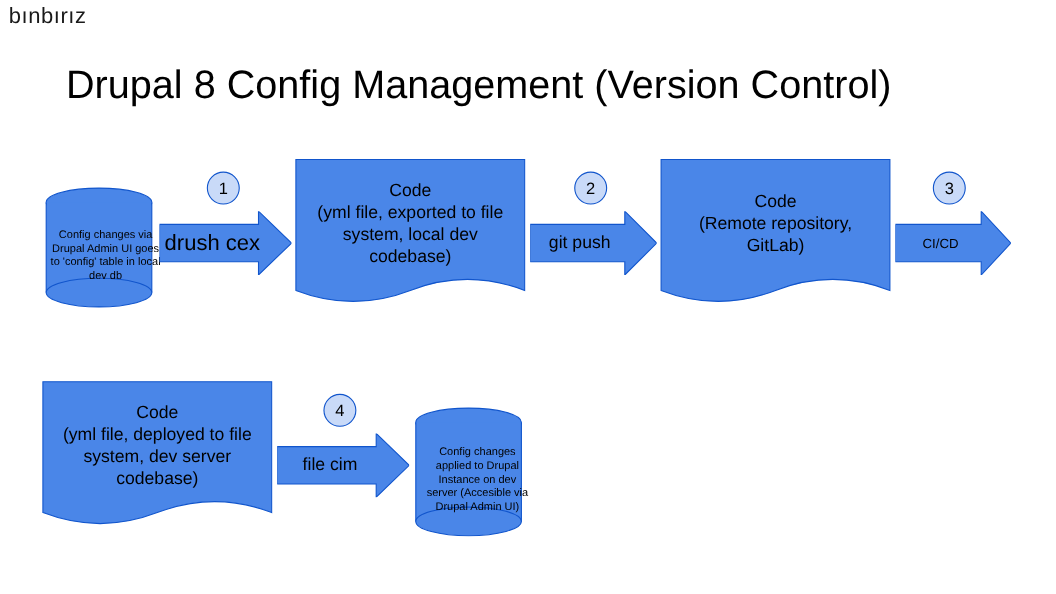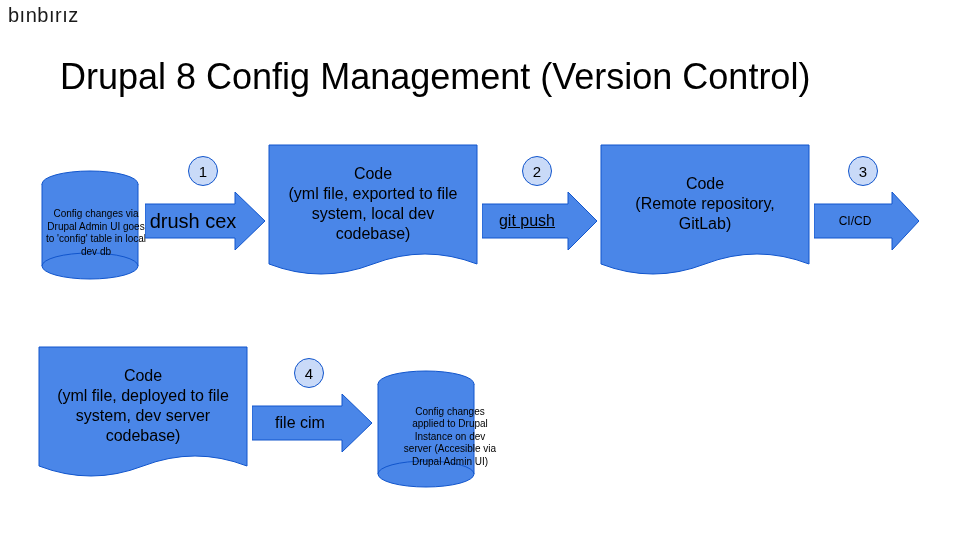--- a/index.html
+++ b/index.html
@@ -88,21 +88,21 @@
 <div class="label" style="left:276px; top:160px; width:194px; height:88px; font-size:16px; white-space:pre-line;">Code
 (yml file, exported to file system, local dev codebase)</div>
 
 <div class="step-circle" style="left:522px; top:156px;">2</div>
 
 <div class="shape" style="left:482px; top:192px;">
   <svg width="115" height="58" viewBox="0 0 115 58">
     <polygon points="0,12 86,12 86,0 115,29 86,58 86,46 0,46" fill="#4a86e8" stroke="#1155cc" stroke-width="1"></polygon>
   </svg>
 </div>
-<div class="label" style="left:485px; top:204px; width:84px; height:34px; font-size:16px;text-decoration:underline;">git push</div>
+<div class="label" style="left:485px; top:204px; width:84px; height:34px; font-size:16px;">git push</div>
 
 <div class="shape" style="left:600px; top:144px;">
   <svg width="210" height="140" viewBox="0 0 210 140">
     <path d="M1 1 H209 V120 Q157 100 105 120 Q53 140 1 120 Z" fill="#4a86e8" stroke="#1155cc" stroke-width="1"></path>
   </svg>
 </div>
 <div class="label" style="left:608px; top:164px; width:194px; height:80px; font-size:16px; white-space:pre-line;">Code
 (Remote repository, GitLab)</div>
 
 <div class="step-circle" style="left:848px; top:156px;">3</div>
@@ -133,13 +133,13 @@
 
 <div class="shape" style="left:376px; top:370px;">
   <svg width="100" height="118" viewBox="0 0 100 118">
     <ellipse cx="50" cy="14" rx="48" ry="13" fill="#4a86e8" stroke="#1155cc" stroke-width="1"></ellipse>
     <rect x="2" y="14" width="96" height="90" fill="#4a86e8"></rect>
     <line x1="2" y1="14" x2="2" y2="104" stroke="#1155cc" stroke-width="1"></line>
     <line x1="98" y1="14" x2="98" y2="104" stroke="#1155cc" stroke-width="1"></line>
     <ellipse cx="50" cy="104" rx="48" ry="13" fill="#4a86e8" stroke="#1155cc" stroke-width="1"></ellipse>
   </svg>
 </div>
-<div class="label" style="left:400px; top:394px; width:100px; height:86px; font-size:10px;">Config changes applied to Drupal Instance on dev server (Accesible via Drupal Admin UI)</div>
+<div class="label" style="left:384px; top:394px; width:100px; height:86px; font-size:10px;">Config changes applied to Drupal Instance on dev server (Accesible via Drupal Admin UI)</div>
 
 </body></html>

